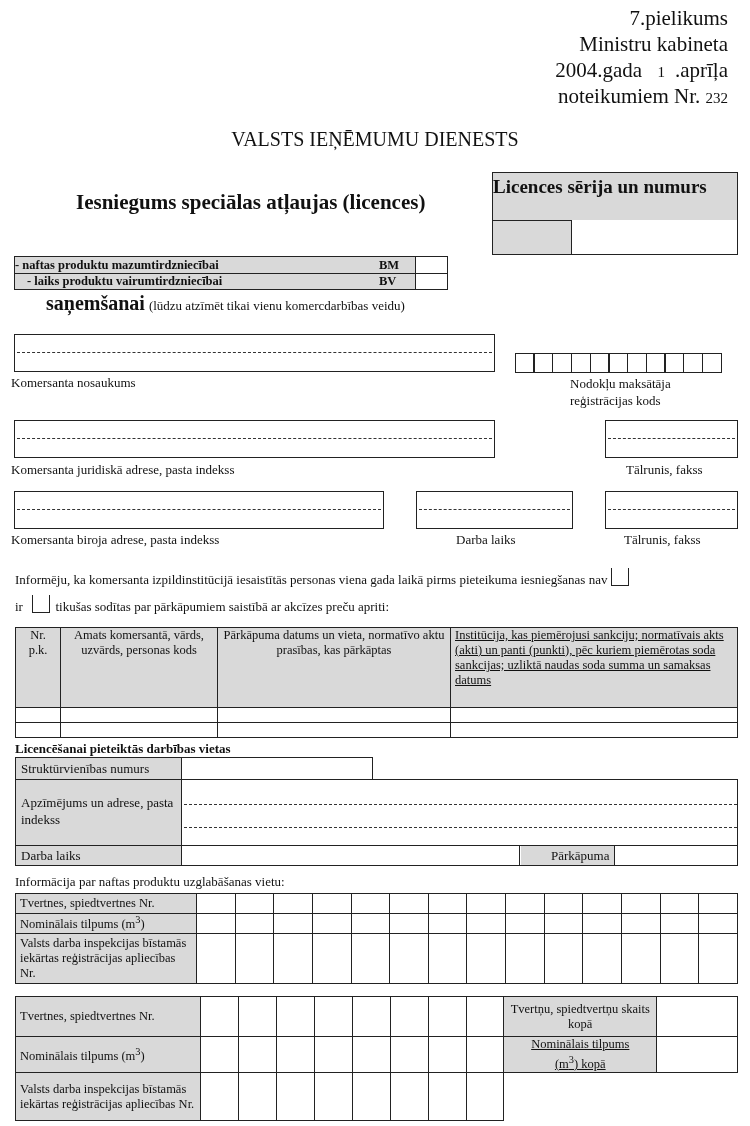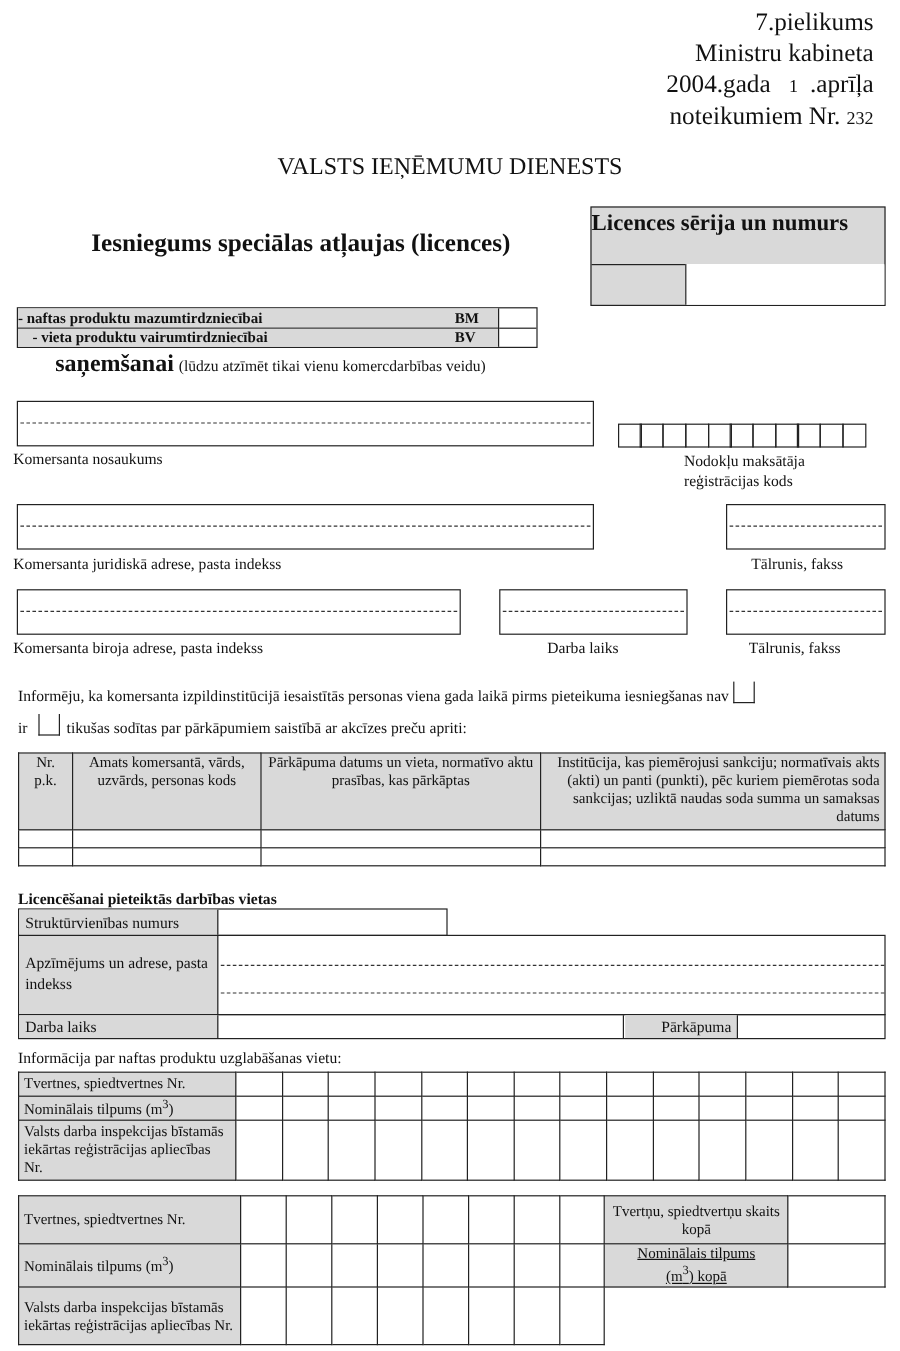--- a/index.html
+++ b/index.html
@@ -39,21 +39,21 @@
     <div style="text-align:left;font-size:19px;font-weight:bold;line-height:22px;padding-top:3px;height:44px;border-bottom:1.3px solid #222;">Licences sērija un numurs</div>
     <div style="position:absolute;left:78px;top:47px;right:0;bottom:0;background:#fff;border-left:1.3px solid #222;"></div>
   </div>
 
   <div class="box" style="left:14px;top:256px;width:434px;height:34px;">
     <div class="shade" style="position:absolute;left:0;top:0;width:400px;height:16px;border-bottom:1.3px solid #222;font-size:12.5px;font-weight:bold;line-height:16px;">
       <span style="">- naftas produktu mazumtirdzniecībai</span>
       <span style="position:absolute;left:364px;">BM</span>
     </div>
     <div class="shade" style="position:absolute;left:0;top:17px;width:400px;height:15px;font-size:12.5px;font-weight:bold;line-height:15px;">
-      <span style="padding-left:12px;">- vieta produktu vairumtirdzniecībai</span>
+      <span style="padding-left:12px;">- laiks produktu vairumtirdzniecībai</span>
       <span style="position:absolute;left:364px;">BV</span>
     </div>
     <div style="position:absolute;left:400px;top:0;width:1px;height:100%;background:#222;"></div>
     <div style="position:absolute;left:401px;top:0;right:0;height:16px;border-bottom:1.3px solid #222;"></div>
     <div style="position:absolute;left:401px;top:17px;right:0;height:15px;"></div>
   </div>
 
   <div class="abs" style="left:46px;top:292px;">
     <span style="font-size:20px;font-weight:bold;">saņemšanai</span>
     <span style="font-size:13px;">(lūdzu atzīmēt tikai vienu komercdarbības veidu)</span>
@@ -106,25 +106,25 @@
     <span class="cbx"></span>
   </div>
   <div class="lbl" style="left:15px;top:595px;">
     <span>ir</span>
     <span class="cbx" style="margin:0 2px 0 6px;"></span>
     <span>tikušas sodītas par pārkāpumiem saistībā ar akcīzes preču apriti:</span>
   </div>
 
   <table class="abs" style="left:15px;top:627px;width:723px;">
     <tbody>
-        <tr class="shade" style="height:64px;">
+        <tr class="shade" style="height:80px;">
       <th style="width:36px;text-align:center;vertical-align:top;">Nr. p.k.</th>
       <th style="width:148px;text-align:center;vertical-align:top;">Amats komersantā, vārds, uzvārds, personas kods</th>
       <th style="width:224px;text-align:center;vertical-align:top;">Pārkāpuma datums un vieta, normatīvo aktu prasības, kas pārkāptas</th>
-      <th style="text-align:right;vertical-align:top;">Institūcija, kas piemērojusi sankciju; normatīvais akts (akti) un panti (punkti), pēc kuriem piemērotas soda sankcijas; uzliktā naudas soda summa un samaksas datums</th>
+      <th style="text-align:left;vertical-align:top;text-decoration:underline;">Institūcija, kas piemērojusi sankciju; normatīvais akts (akti) un panti (punkti), pēc kuriem piemērotas soda sankcijas; uzliktā naudas soda summa un samaksas datums</th>
     </tr>
     <tr style="height:15px;">
           <td></td>
           <td></td>
           <td></td>
           <td></td>
         </tr>
     <tr style="height:15px;">
           <td></td>
           <td></td>

